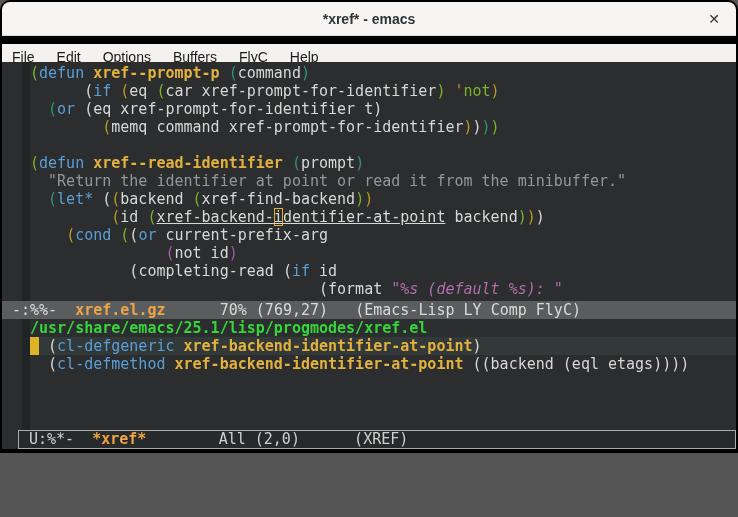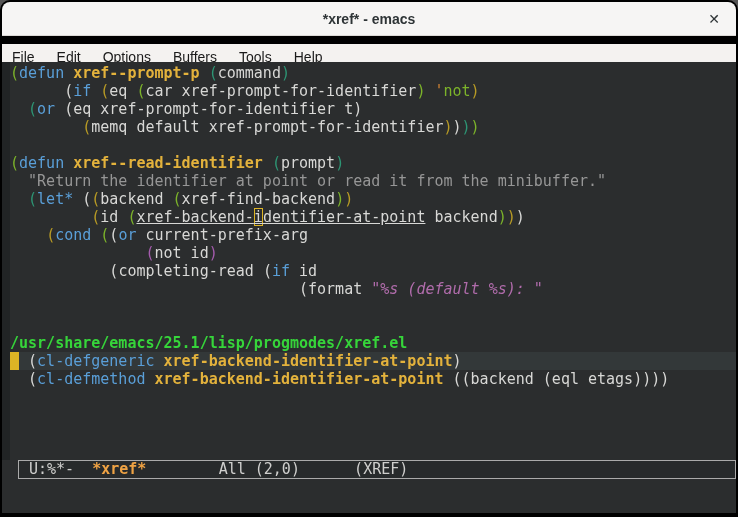--- a/index.html
+++ b/index.html
@@ -11,37 +11,37 @@
     --string:#b06cab; --quote:#cc8033;
     --paren-green:#7cb32a; --paren-teal:#2d9574; --paren-khaki:#b89b25; --paren-purple:#a45bad;
     --path-green:#36d53a; --cursor:#ddb425;
     --modeline-active-bg:#5a5d5e; --modeline-active-fg:#dadad8;
     --modeline-buffer-orange:#efa344;
     --modeline-inactive-bg:#272a2b; --modeline-inactive-border:#aaaaaa; --modeline-inactive-fg:#cfcfcd;
     --hl-line:#333839;
   }
   *{margin:0;padding:0;box-sizing:border-box;}
   body{background:#555;font-family:"Liberation Sans",sans-serif;}
-  .frame{position:relative;width:738px;height:517px;background:var(--frame);
+  .frame{position:relative;width:738px;height:453px;background:var(--frame);
          border-radius:10px 10px 0 0;overflow:hidden;}
   .titlebar{position:absolute;left:2px;right:2px;top:2px;height:34px;
             background:var(--titlebar-bg);border-radius:8px 8px 0 0;
             display:flex;align-items:center;justify-content:center;
             border-bottom:1px solid #dcd9d6;}
   .title{font-size:14px;font-weight:bold;color:var(--titlebar-fg);}
   .close{position:absolute;right:16px;top:50%;transform:translateY(-50%);
          font-size:14px;color:var(--titlebar-fg);cursor:default;line-height:1;}
   .menubar{position:absolute;left:2px;right:2px;top:44px;height:26px;
            background:var(--menubar-bg);display:flex;align-items:center;
            gap:0;padding-left:10px;}
   .mi{font-size:14px;color:var(--menubar-fg);padding:0 11px;line-height:26px;}
   .mi:first-child{padding-left:0;}
   .editor{position:absolute;left:2px;right:2px;top:62px;bottom:4px;
           background:var(--background);display:flex;flex-direction:column;}
-  .buffer{background:var(--background);border-left:8px solid var(--fringe);overflow:hidden;}
+  .buffer{background:var(--background);border-left:8px solid var(--fringe);overflow:hidden;margin-left:20px;}
   .code-win{height:272px;padding-top:2px;}
   .xref-win{height:126px;}
   .row{height:18px;white-space:pre;
        font-family:"DejaVu Sans Mono",monospace;font-size:15px;line-height:18px;
        color:var(--foreground);}
   .row-hl{background:var(--hl-line);}
   .modeline{white-space:pre;font-family:"DejaVu Sans Mono",monospace;
             font-size:15px;line-height:17px;padding-left:10px;}
   .ml-active{height:18px;background:var(--modeline-active-bg);color:var(--modeline-active-fg);
              line-height:18px;}
@@ -72,39 +72,40 @@
 <div class="frame">
   <div class="titlebar">
     <span class="title">*xref* - emacs</span>
     <span class="close">✕</span>
   </div>
   <div class="menubar">
     <span class="mi">File</span>
     <span class="mi">Edit</span>
     <span class="mi">Options</span>
     <span class="mi">Buffers</span>
-    <span class="mi">Tools</span>
+    <span class="mi">FlyC</span>
     <span class="mi">Help</span>
   </div>
   <div class="editor">
     <div class="buffer code-win">
         <div class="row"><span class="tok-p-green">(</span><span class="tok-kw">defun</span><span> </span><span class="tok-fn">xref--prompt-p</span><span> </span><span class="tok-p-teal">(</span><span>command</span><span class="tok-p-teal">)</span></div>
         <div class="row"><span>      </span><span class="tok-p-white">(</span><span class="tok-kw">if</span><span> </span><span class="tok-p-khaki">(</span><span>eq </span><span class="tok-p-green">(</span><span>car xref-prompt-for-identifier</span><span class="tok-p-green">)</span><span> </span><span class="tok-qt">'</span><span class="tok-sym">not</span><span class="tok-p-khaki">)</span></div>
         <div class="row"><span>  </span><span class="tok-p-teal">(</span><span class="tok-kw">or</span><span> </span><span class="tok-p-white">(</span><span>eq xref-prompt-for-identifier t</span><span class="tok-p-white">)</span></div>
-        <div class="row"><span>        </span><span class="tok-p-khaki">(</span><span>memq default xref-prompt-for-identifier</span><span class="tok-p-khaki">)</span><span class="tok-p-white">)</span><span class="tok-p-teal">)</span><span class="tok-p-green">)</span></div>
+        <div class="row"><span>        </span><span class="tok-p-khaki">(</span><span>memq command xref-prompt-for-identifier</span><span class="tok-p-khaki">)</span><span class="tok-p-white">)</span><span class="tok-p-teal">)</span><span class="tok-p-green">)</span></div>
         <div class="row"></div>
         <div class="row"><span class="tok-p-green">(</span><span class="tok-kw">defun</span><span> </span><span class="tok-fn">xref--read-identifier</span><span> </span><span class="tok-p-teal">(</span><span>prompt</span><span class="tok-p-teal">)</span></div>
         <div class="row"><span class="tok-doc">  "Return the identifier at point or read it from the minibuffer."</span></div>
         <div class="row"><span>  </span><span class="tok-p-teal">(</span><span class="tok-kw">let*</span><span> </span><span class="tok-p-white">(</span><span class="tok-p-khaki">(</span><span>backend </span><span class="tok-p-green">(</span><span>xref-find-backend</span><span class="tok-p-green">)</span><span class="tok-p-khaki">)</span></div>
         <div class="row"><span>         </span><span class="tok-p-khaki">(</span><span>id </span><span class="tok-p-green">(</span><span class="tok-u">xref-backend-</span><span class="tok-u tok-cur-hollow">i</span><span class="tok-u">dentifier-at-point</span><span> backend</span><span class="tok-p-green">)</span><span class="tok-p-khaki">)</span><span class="tok-p-white">)</span></div>
         <div class="row"><span>    </span><span class="tok-p-khaki">(</span><span class="tok-kw">cond</span><span> </span><span class="tok-p-green">(</span><span class="tok-p-white">(</span><span class="tok-kw">or</span><span> current-prefix-arg</span></div>
         <div class="row"><span>               </span><span class="tok-p-purple">(</span><span>not id</span><span class="tok-p-purple">)</span></div>
         <div class="row"><span>           </span><span class="tok-p-white">(</span><span>completing-read </span><span class="tok-p-white">(</span><span class="tok-kw">if</span><span> id</span></div>
         <div class="row"><span>                                </span><span class="tok-p-white">(</span><span>format </span><span class="tok-str">"%s (default %s): "</span></div>
       </div>
+    <div class="modeline ml-active"><span>-:%%-  </span><span class="tok-mlname">xref.el.gz</span><span>      70% (769,27)   (Emacs-Lisp LY Comp FlyC)</span></div>
     <div class="buffer xref-win">
         <div class="row"><span class="tok-path">/usr/share/emacs/25.1/lisp/progmodes/xref.el</span></div>
         <div class="row row-hl"><span class="tok-cur-block"> </span><span> </span><span class="tok-p-white">(</span><span class="tok-kw">cl-defgeneric</span><span> </span><span class="tok-fn">xref-backend-identifier-at-point</span><span class="tok-p-white">)</span></div>
         <div class="row"><span>  </span><span class="tok-p-white">(</span><span class="tok-kw">cl-defmethod</span><span> </span><span class="tok-fn">xref-backend-identifier-at-point</span><span> </span><span class="tok-p-white">(</span><span class="tok-p-white">(</span><span>backend </span><span class="tok-p-white">(</span><span>eql etags</span><span class="tok-p-white">)</span><span class="tok-p-white">)</span><span class="tok-p-white">)</span><span class="tok-p-white">)</span></div>
         <div class="row"></div>
         <div class="row"></div>
         <div class="row"></div>
       </div>
     <div class="modeline ml-inactive"><span>U:%*-  </span><span class="tok-mlname">*xref*</span><span>        All (2,0)      (XREF)</span></div>
     <div class="echo"></div>

